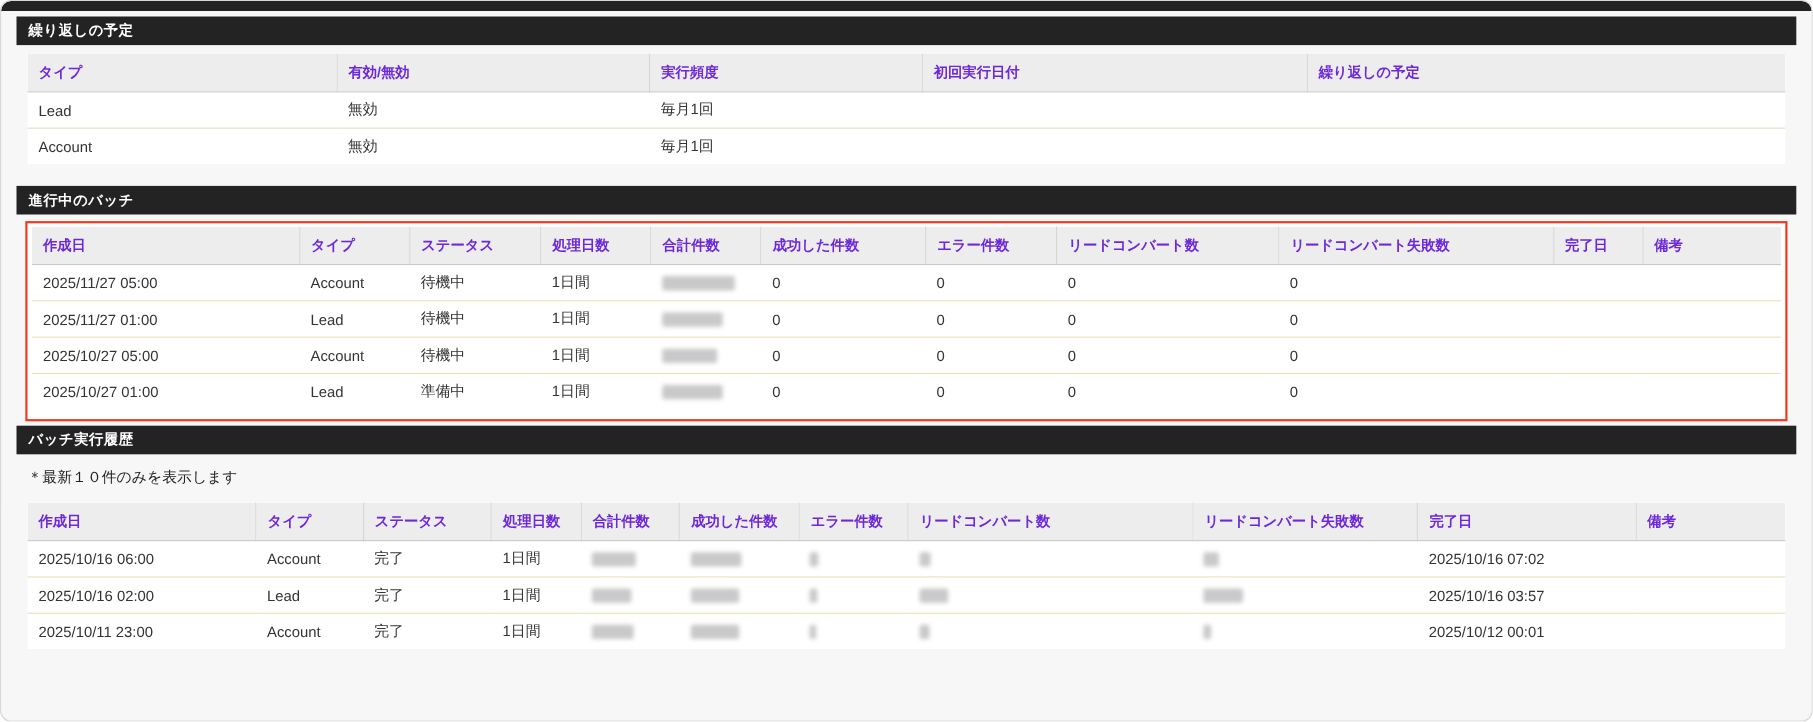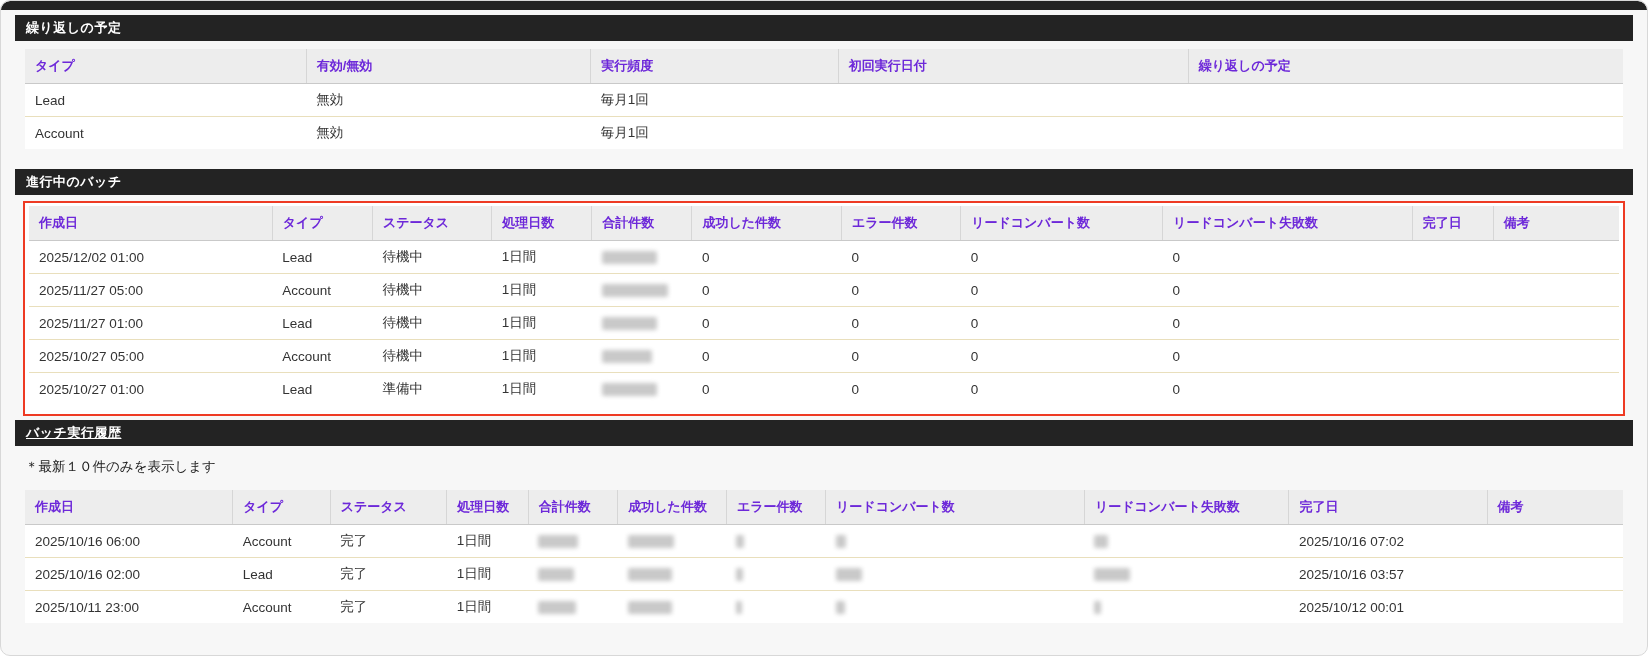--- a/index.html
+++ b/index.html
@@ -26,21 +26,21 @@
     background:#232323;
     color:#ffffff;
     font-weight:700;
     font-size:13px;
     line-height:13px;
     padding:6px 11px 7px 11px;
     letter-spacing:0.5px;
   }
   .sec-schedule .section-bar { margin-top:0; }
   .sec-progress .section-bar { margin-top:20px; }
-  .sec-history  .section-bar { margin-top:4px;text-decoration:underline; }
+  .sec-history  .section-bar { margin-top:4px; }
   .tbl-wrap { margin:8px 10px 0 10px; }
   .highlight {
     margin:6px 8px 0 8px;
     border:2px solid #ee3a23;
     background:#ffffff;
     padding:3px 4px 9px 4px;
   }
   table {
     width:100%;
     border-collapse:collapse;
@@ -158,33 +158,20 @@
                 <th>合計件数</th>
                 <th>成功した件数</th>
                 <th>エラー件数</th>
                 <th>リードコンバート数</th>
                 <th>リードコンバート失敗数</th>
                 <th>完了日</th>
                 <th>備考</th>
               </tr>
             </thead>
             <tbody>
-              <tr>
-                <td>2025/12/02 01:00</td>
-                <td>Lead</td>
-                <td>待機中</td>
-                <td>1日間</td>
-                <td><span class="redacted" style="width: 55px;"></span></td>
-                <td>0</td>
-                <td>0</td>
-                <td>0</td>
-                <td>0</td>
-                <td></td>
-                <td></td>
-              </tr>
               <tr>
                 <td>2025/11/27 05:00</td>
                 <td>Account</td>
                 <td>待機中</td>
                 <td>1日間</td>
                 <td><span class="redacted" style="width: 66px;"></span></td>
                 <td>0</td>
                 <td>0</td>
                 <td>0</td>
                 <td>0</td>

